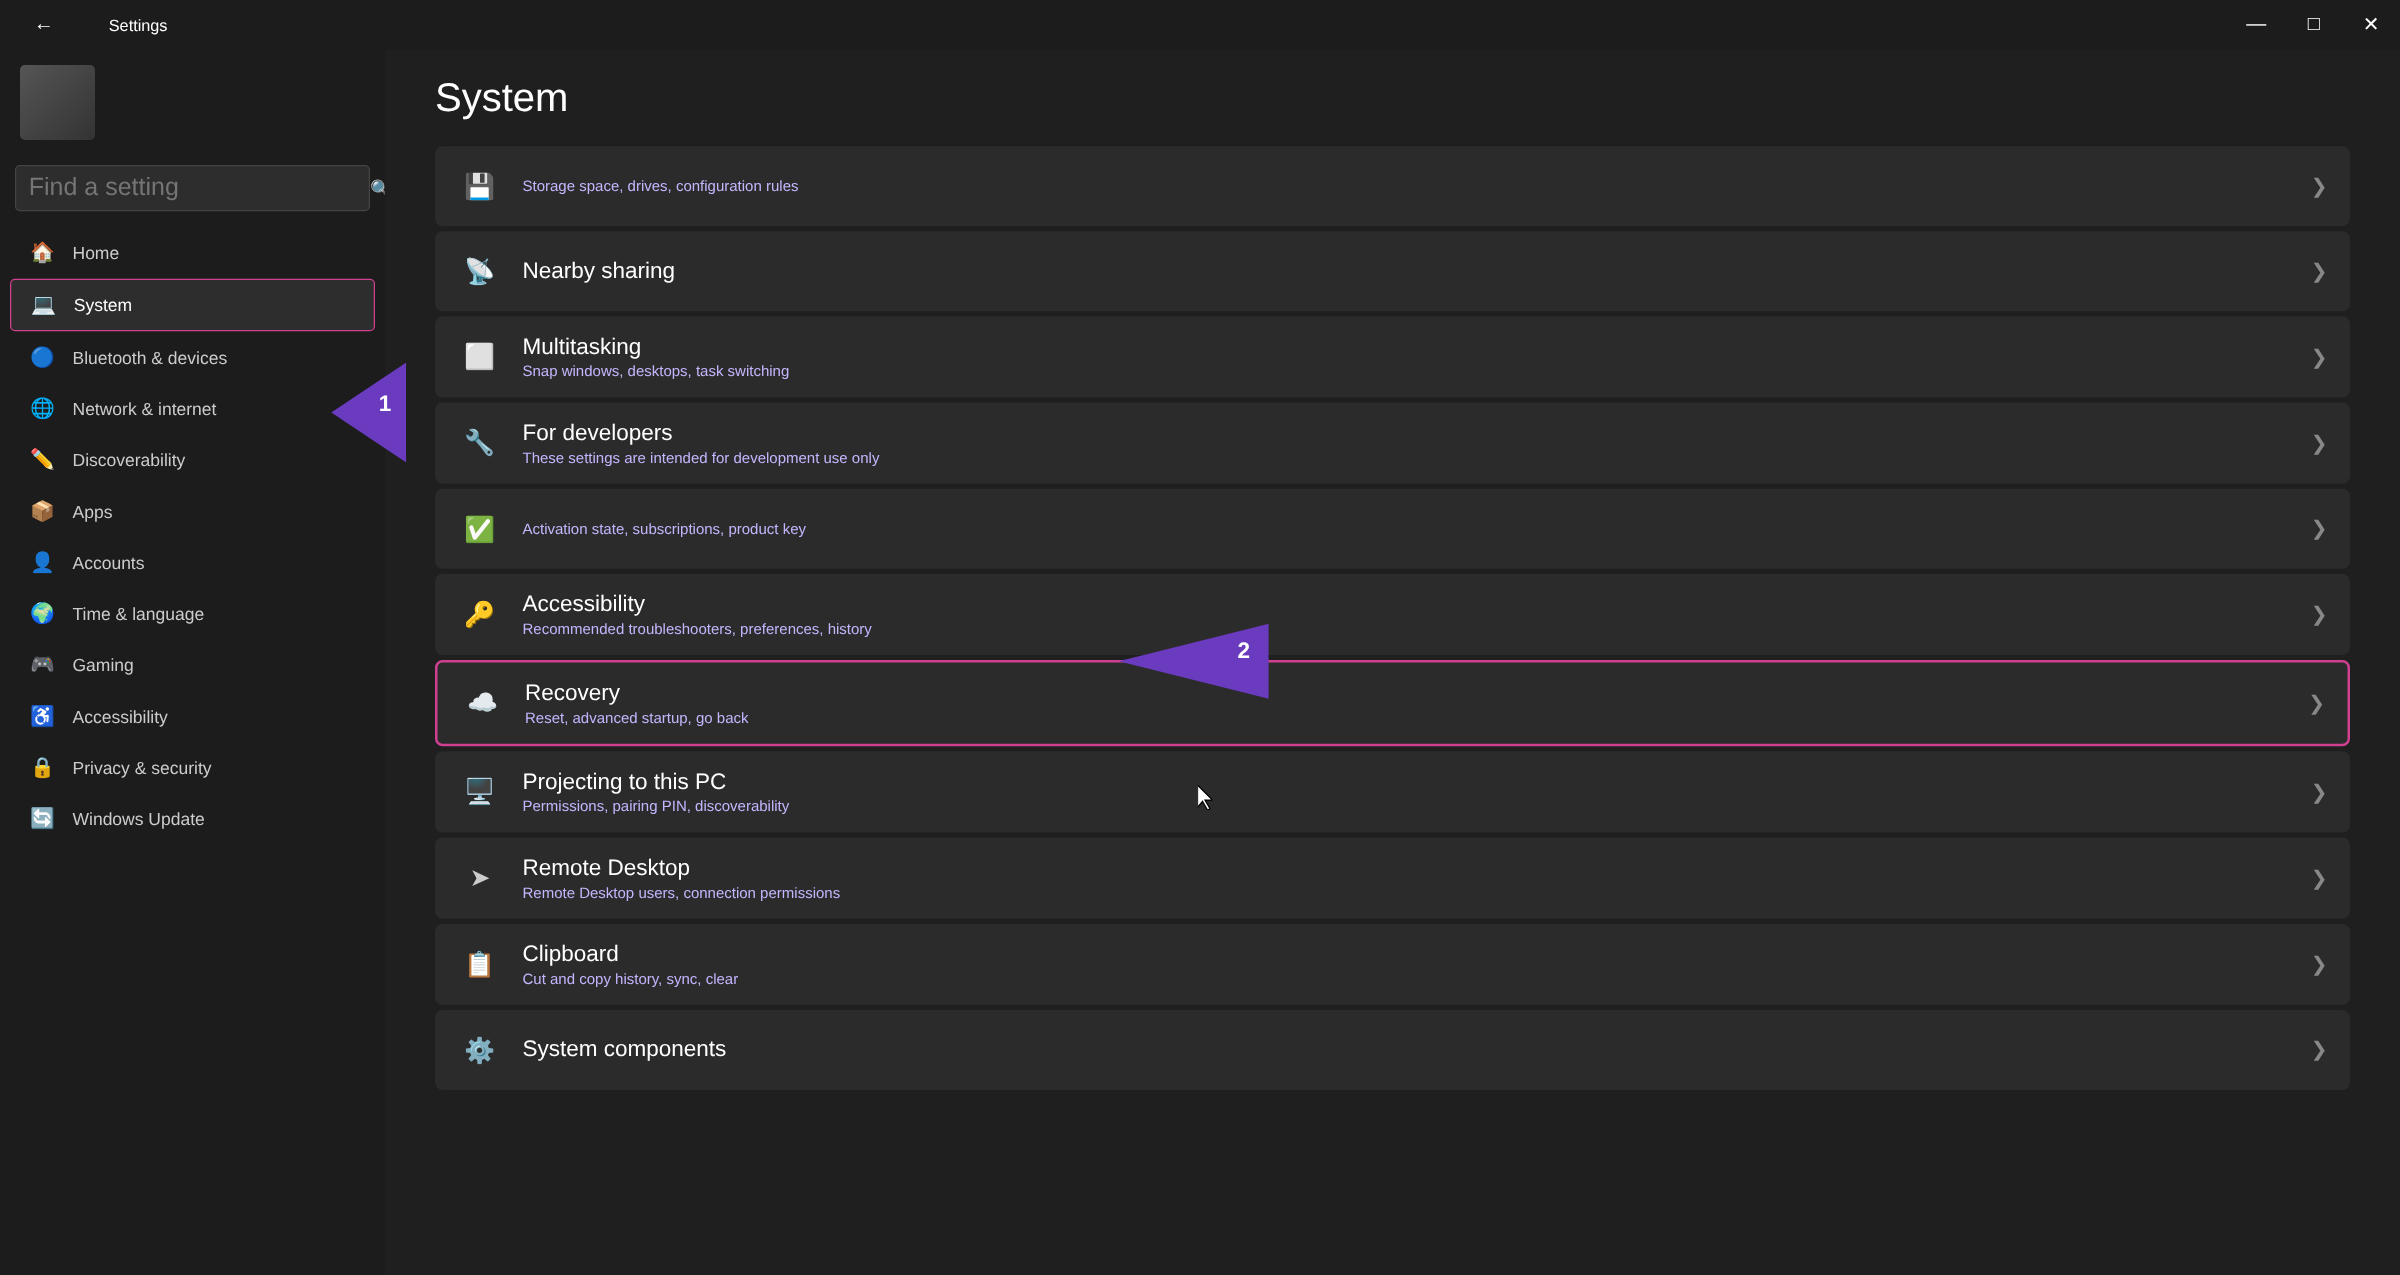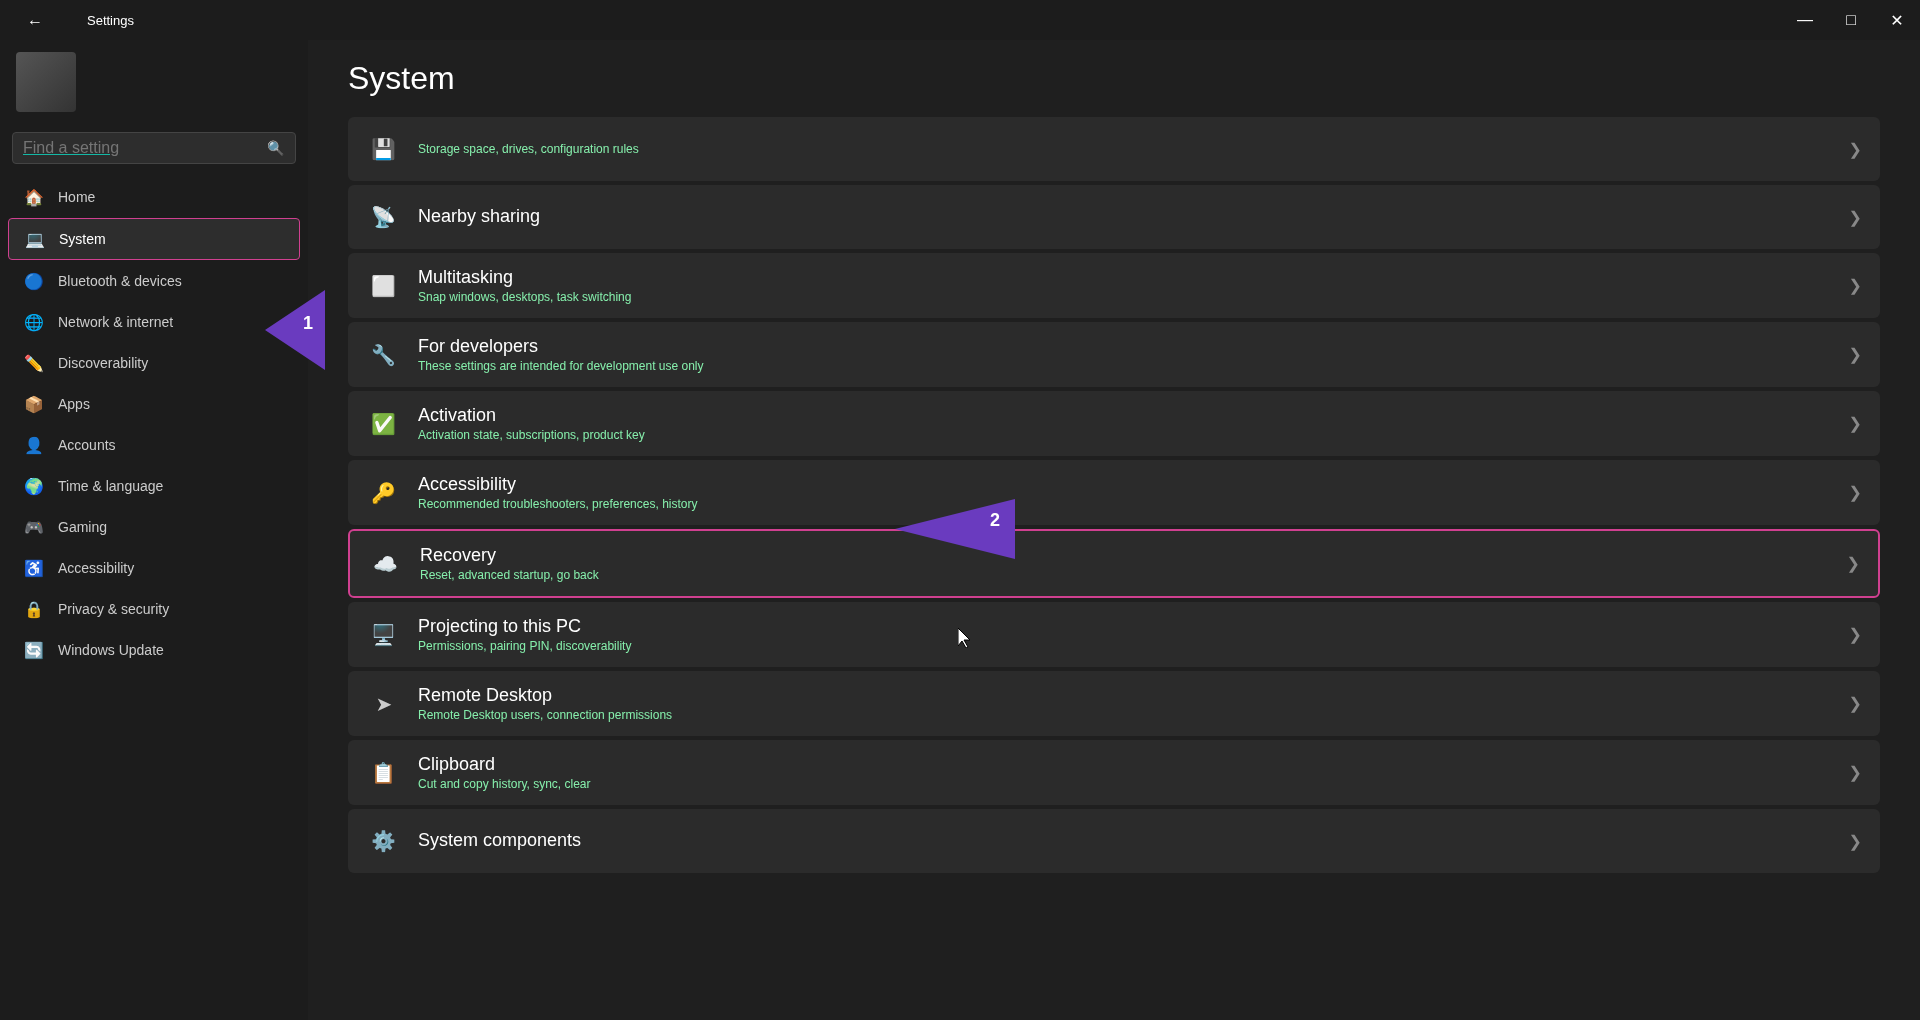--- a/index.html
+++ b/index.html
@@ -93,23 +93,22 @@
       border-radius: 4px;
       padding: 6px 10px;
       gap: 8px;
       cursor: text;
     }
     .search-box input {
       background: transparent;
       border: none;
       outline: none;
       color: #14b8a6;
-      font-size: 16px;
+      font-size: 20px;
       flex: 1;
-      text-decoration: underline;
     }
     .search-icon-svg {
       color: #aaa;
       font-size: 14px;
     }
 
     
     .nav-items {
       flex: 1;
       overflow-y: auto;
@@ -192,21 +191,21 @@
     .settings-item-text {
       flex: 1;
     }
     .settings-item-title {
       font-size: 18px;
       color: #ffffff;
       margin-bottom: 2px;
     }
     .settings-item-desc {
       font-size: 12px;
-      color: #86efac;
+      color: #c4b5fd;
     }
 
     .settings-item-chevron {
       color: #888;
       font-size: 16px;
       margin-left: 10px;
     }
 
     
     .annotation-1 {
@@ -388,21 +387,20 @@
       <span class="settings-item-icon">🔧</span>
       <div class="settings-item-text">
         <div class="settings-item-title">For developers</div>
         <div class="settings-item-desc">These settings are intended for development use only</div>
       </div>
       <span class="settings-item-chevron">❯</span>
     </div>
         <div class="settings-item">
       <span class="settings-item-icon">✅</span>
       <div class="settings-item-text">
-        <div class="settings-item-title">Activation</div>
         <div class="settings-item-desc">Activation state, subscriptions, product key</div>
       </div>
       <span class="settings-item-chevron">❯</span>
     </div>
         <div class="settings-item">
       <span class="settings-item-icon">🔑</span>
       <div class="settings-item-text">
         <div class="settings-item-title">Accessibility</div>
         <div class="settings-item-desc">Recommended troubleshooters, preferences, history</div>
       </div>

